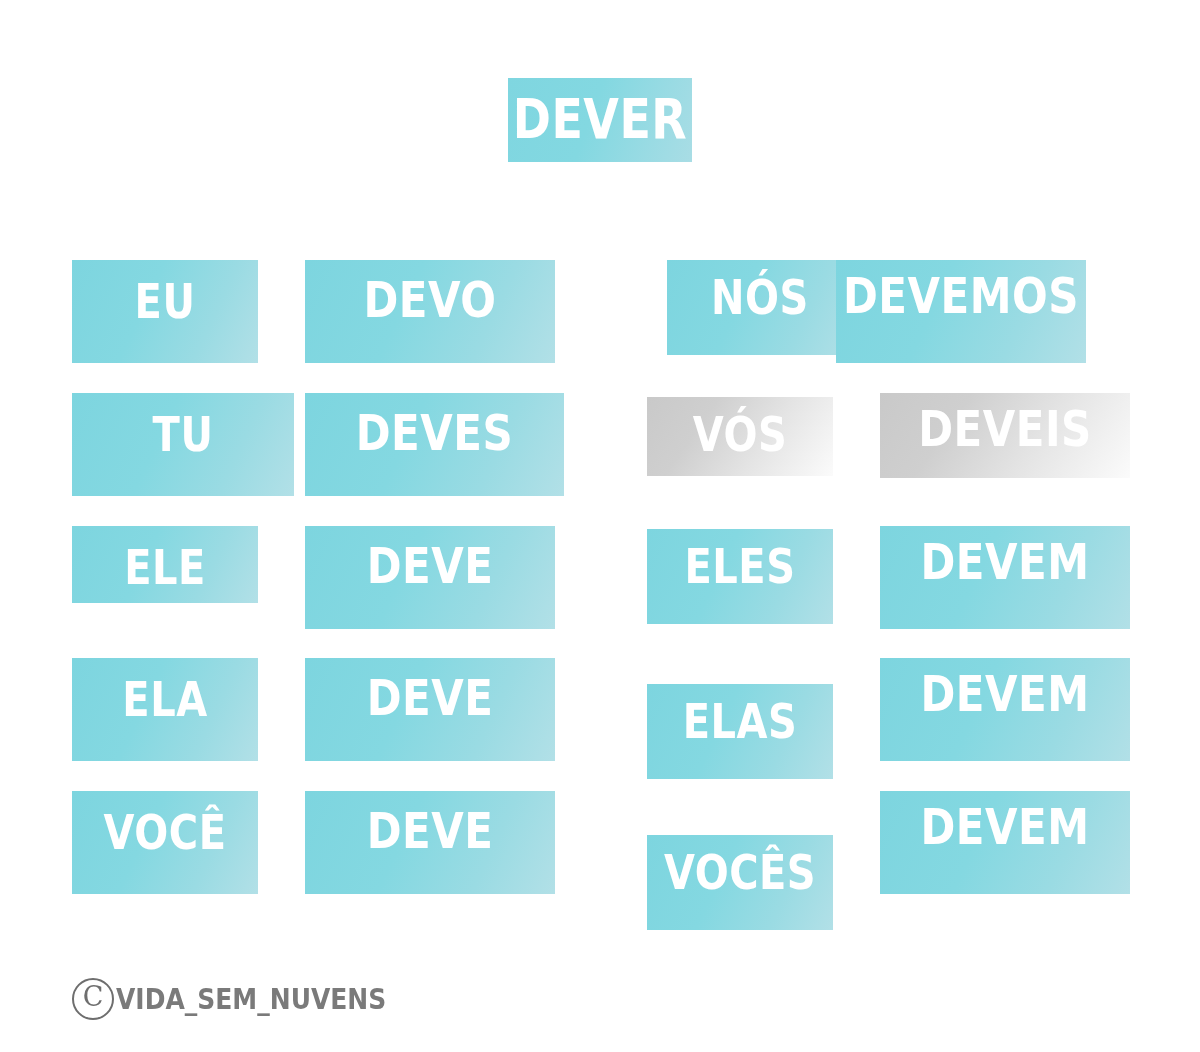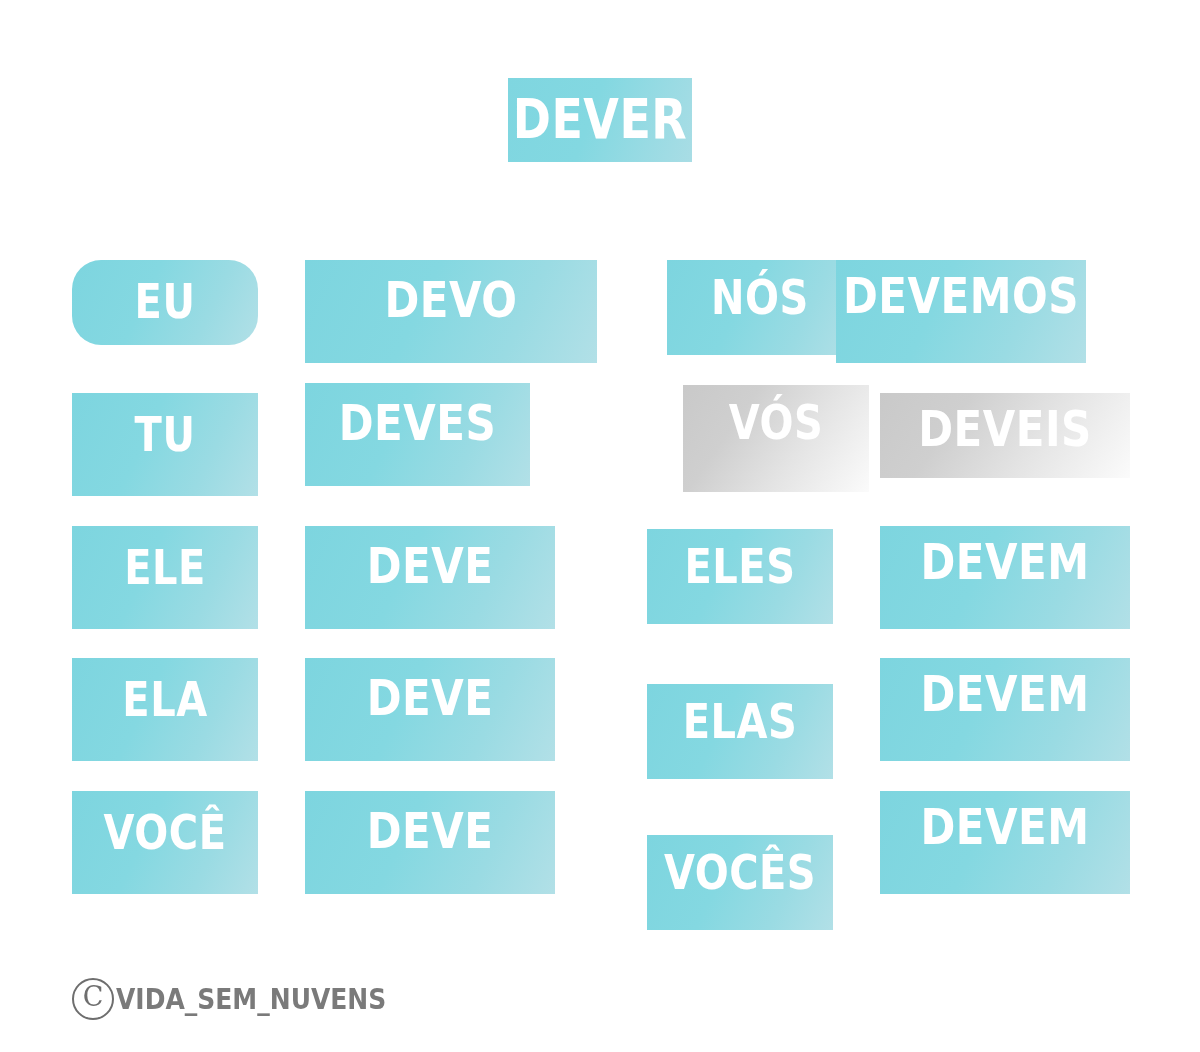--- a/index.html
+++ b/index.html
@@ -94,54 +94,54 @@
   }
 </style>
 </head>
 <body>
 
 <div class="title-card">
   <span class="cell-text" style="font-size:46px;">DEVER</span>
 </div>
 
 <div id="grid">
-    <div class="cell" style="left: 72px; top: 260px; width: 186px; height: 85px; border-radius: 29px;">
+    <div class="cell" style="left: 72px; top: 260px; width: 186px; height: 103px;">
       <span class="cell-text" style="font-size: 40px; top: 18px;">EU</span>
     </div>
-    <div class="cell" style="left: 72px; top: 393px; width: 186px; height: 103px;">
+    <div class="cell" style="left: 72px; top: 393px; width: 205px; height: 103px; padding-left: 17px;">
       <span class="cell-text" style="font-size: 40px; top: 18px;">TU</span>
     </div>
-    <div class="cell" style="left: 72px; top: 526px; width: 186px; height: 103px;">
+    <div class="cell" style="left: 72px; top: 526px; width: 186px; height: 77px;">
       <span class="cell-text" style="font-size: 40px; top: 18px;">ELE</span>
     </div>
     <div class="cell" style="left: 72px; top: 658px; width: 186px; height: 103px; text-decoration: underline;">
       <span class="cell-text" style="font-size: 40px; top: 18px;">ELA</span>
     </div>
     <div class="cell" style="left: 72px; top: 791px; width: 186px; height: 103px;">
       <span class="cell-text" style="font-size: 40px; top: 18px;">VOCÊ</span>
     </div>
-    <div class="cell" style="left: 305px; top: 260px; width: 250px; height: 103px; padding-left: 42px;">
+    <div class="cell" style="left: 305px; top: 260px; width: 250px; height: 103px;">
       <span class="cell-text" style="font-size: 42px; top: 16px;">DEVO</span>
     </div>
-    <div class="cell" style="left: 305px; top: 383px; width: 225px; height: 103px; text-decoration: underline;">
+    <div class="cell" style="left: 305px; top: 393px; width: 259px; height: 103px; text-decoration: underline;">
       <span class="cell-text" style="font-size: 42px; top: 16px;">DEVES</span>
     </div>
     <div class="cell" style="left: 305px; top: 526px; width: 250px; height: 103px;">
       <span class="cell-text" style="font-size: 42px; top: 16px;">DEVE</span>
     </div>
     <div class="cell" style="left: 305px; top: 658px; width: 250px; height: 103px;">
       <span class="cell-text" style="font-size: 42px; top: 16px;">DEVE</span>
     </div>
     <div class="cell" style="left: 305px; top: 791px; width: 250px; height: 103px;">
       <span class="cell-text" style="font-size: 42px; top: 16px;">DEVE</span>
     </div>
     <div class="cell" style="left: 647px; top: 260px; width: 186px; height: 95px; margin-left: 20px;">
       <span class="cell-text" style="font-size: 40px; top: 14px;">NÓS</span>
     </div>
-    <div class="cell greyed" style="left: 647px; top: 385px; width: 186px; height: 107px; margin-left: 36px;">
+    <div class="cell greyed" style="left: 647px; top: 397px; width: 186px; height: 79px;">
       <span class="cell-text" style="font-size: 40px; top: 14px;">VÓS</span>
     </div>
     <div class="cell" style="left: 647px; top: 529px; width: 186px; height: 95px;">
       <span class="cell-text" style="font-size: 40px; top: 14px;">ELES</span>
     </div>
     <div class="cell" style="left: 647px; top: 684px; width: 186px; height: 95px;">
       <span class="cell-text" style="font-size: 40px; top: 14px;">ELAS</span>
     </div>
     <div class="cell" style="left: 647px; top: 794px; width: 186px; height: 95px; margin-top: 41px;">
       <span class="cell-text" style="font-size: 40px; top: 14px;">VOCÊS</span>

